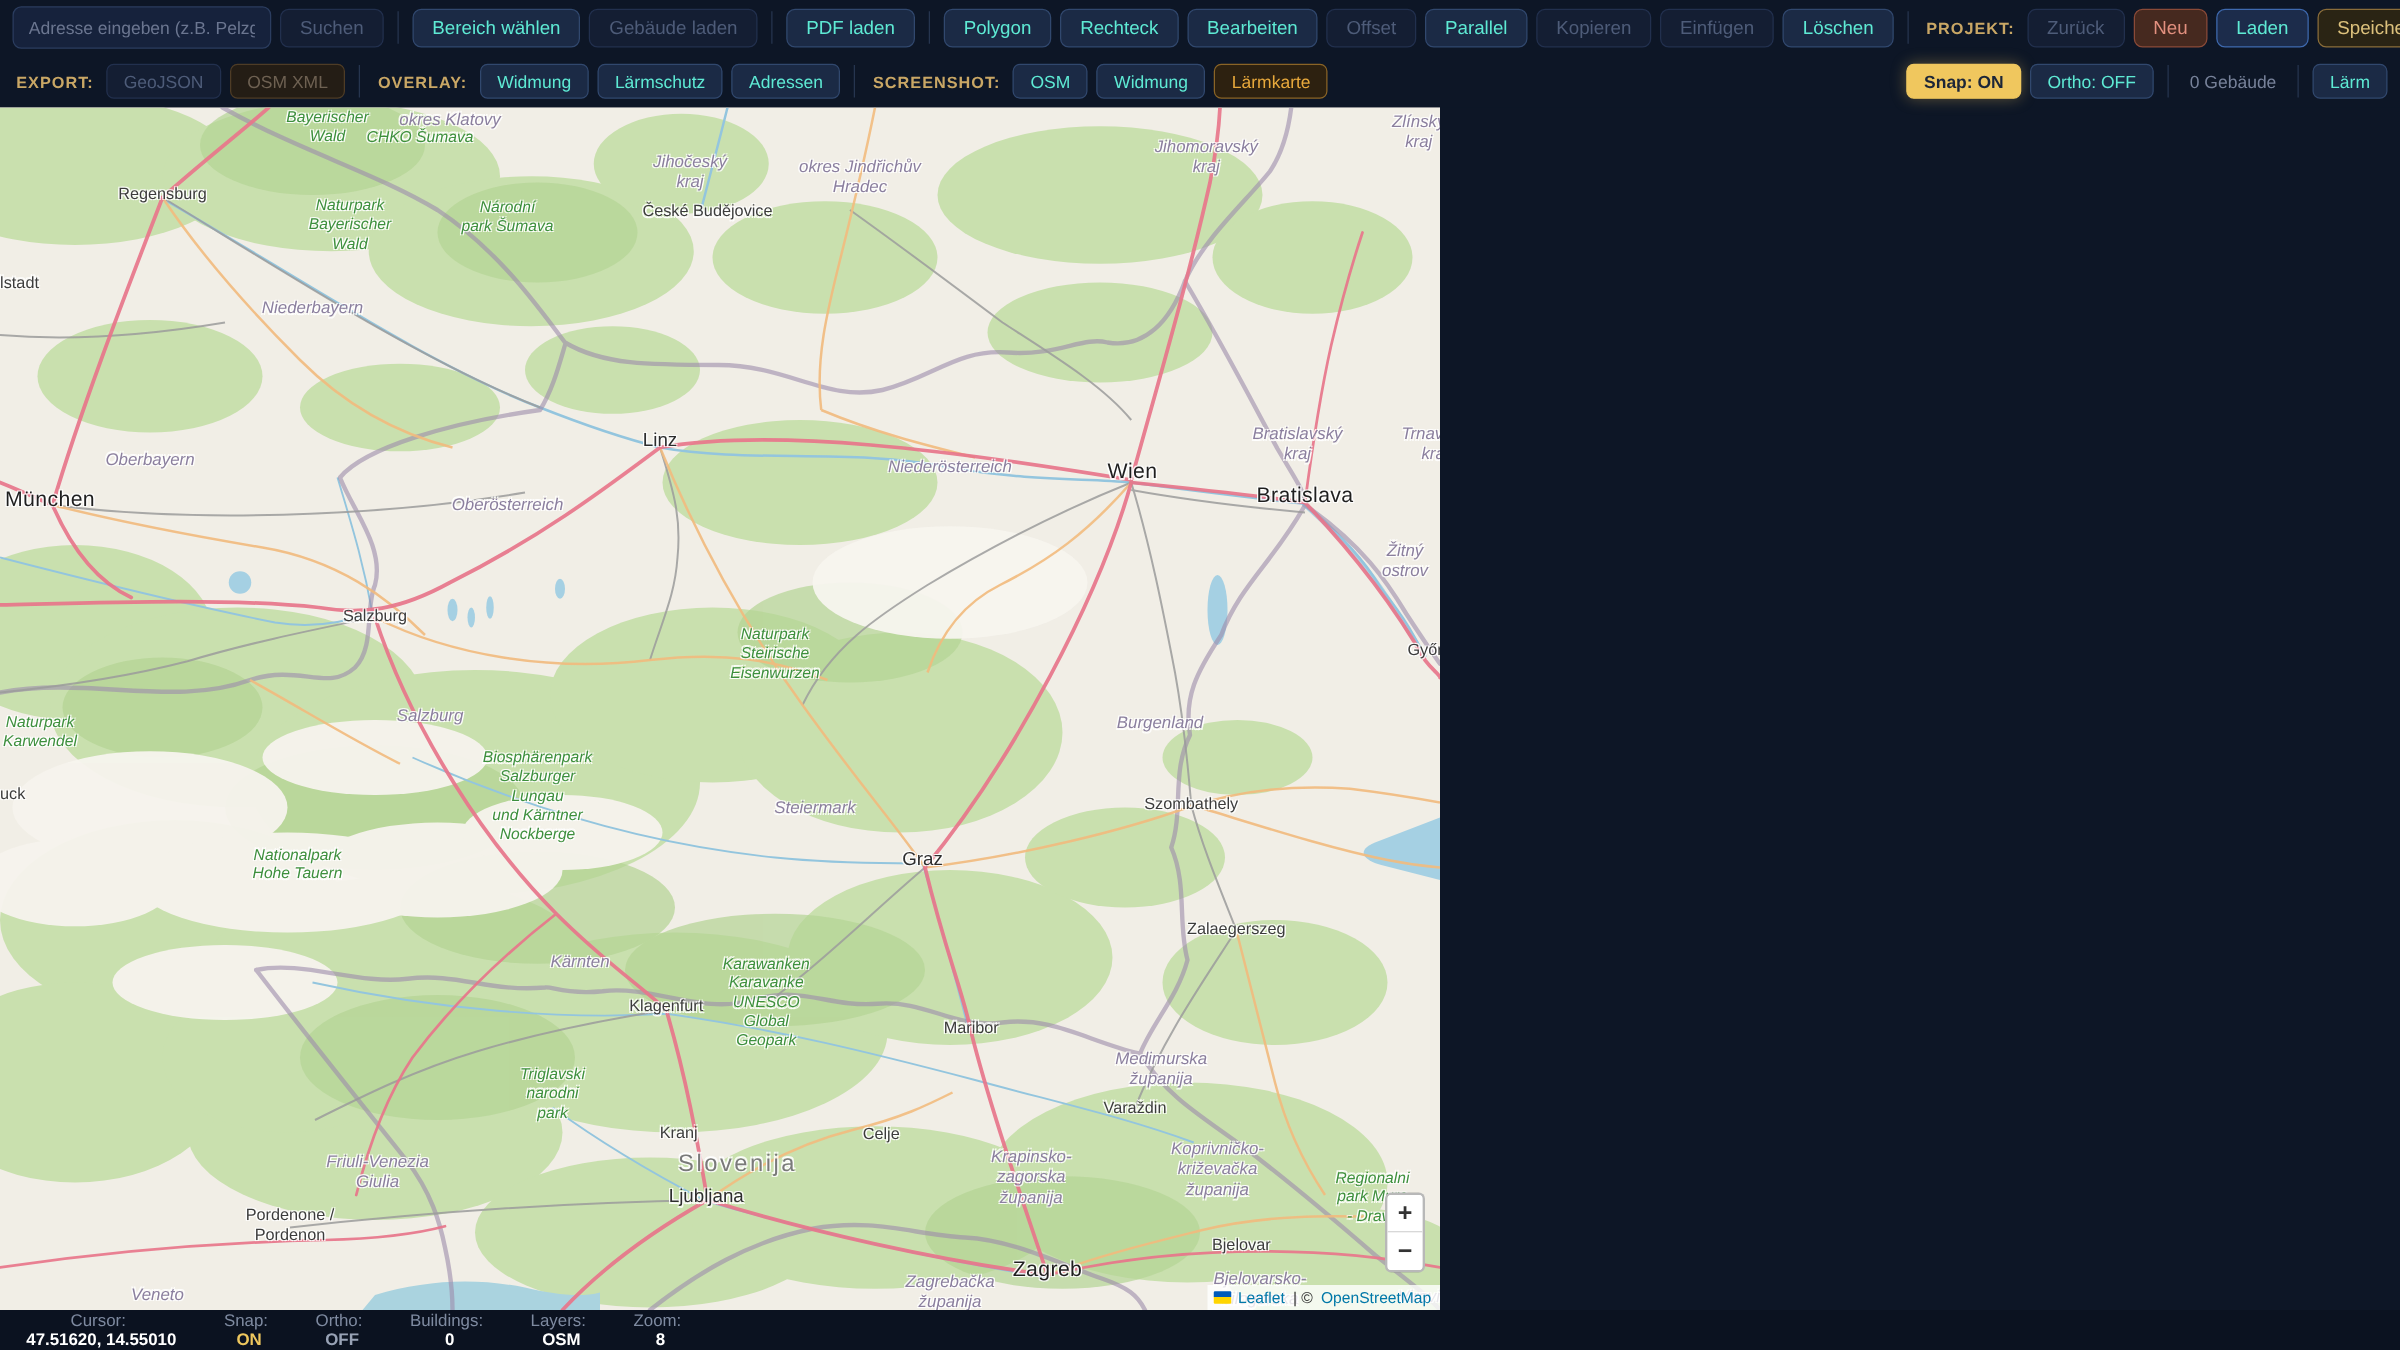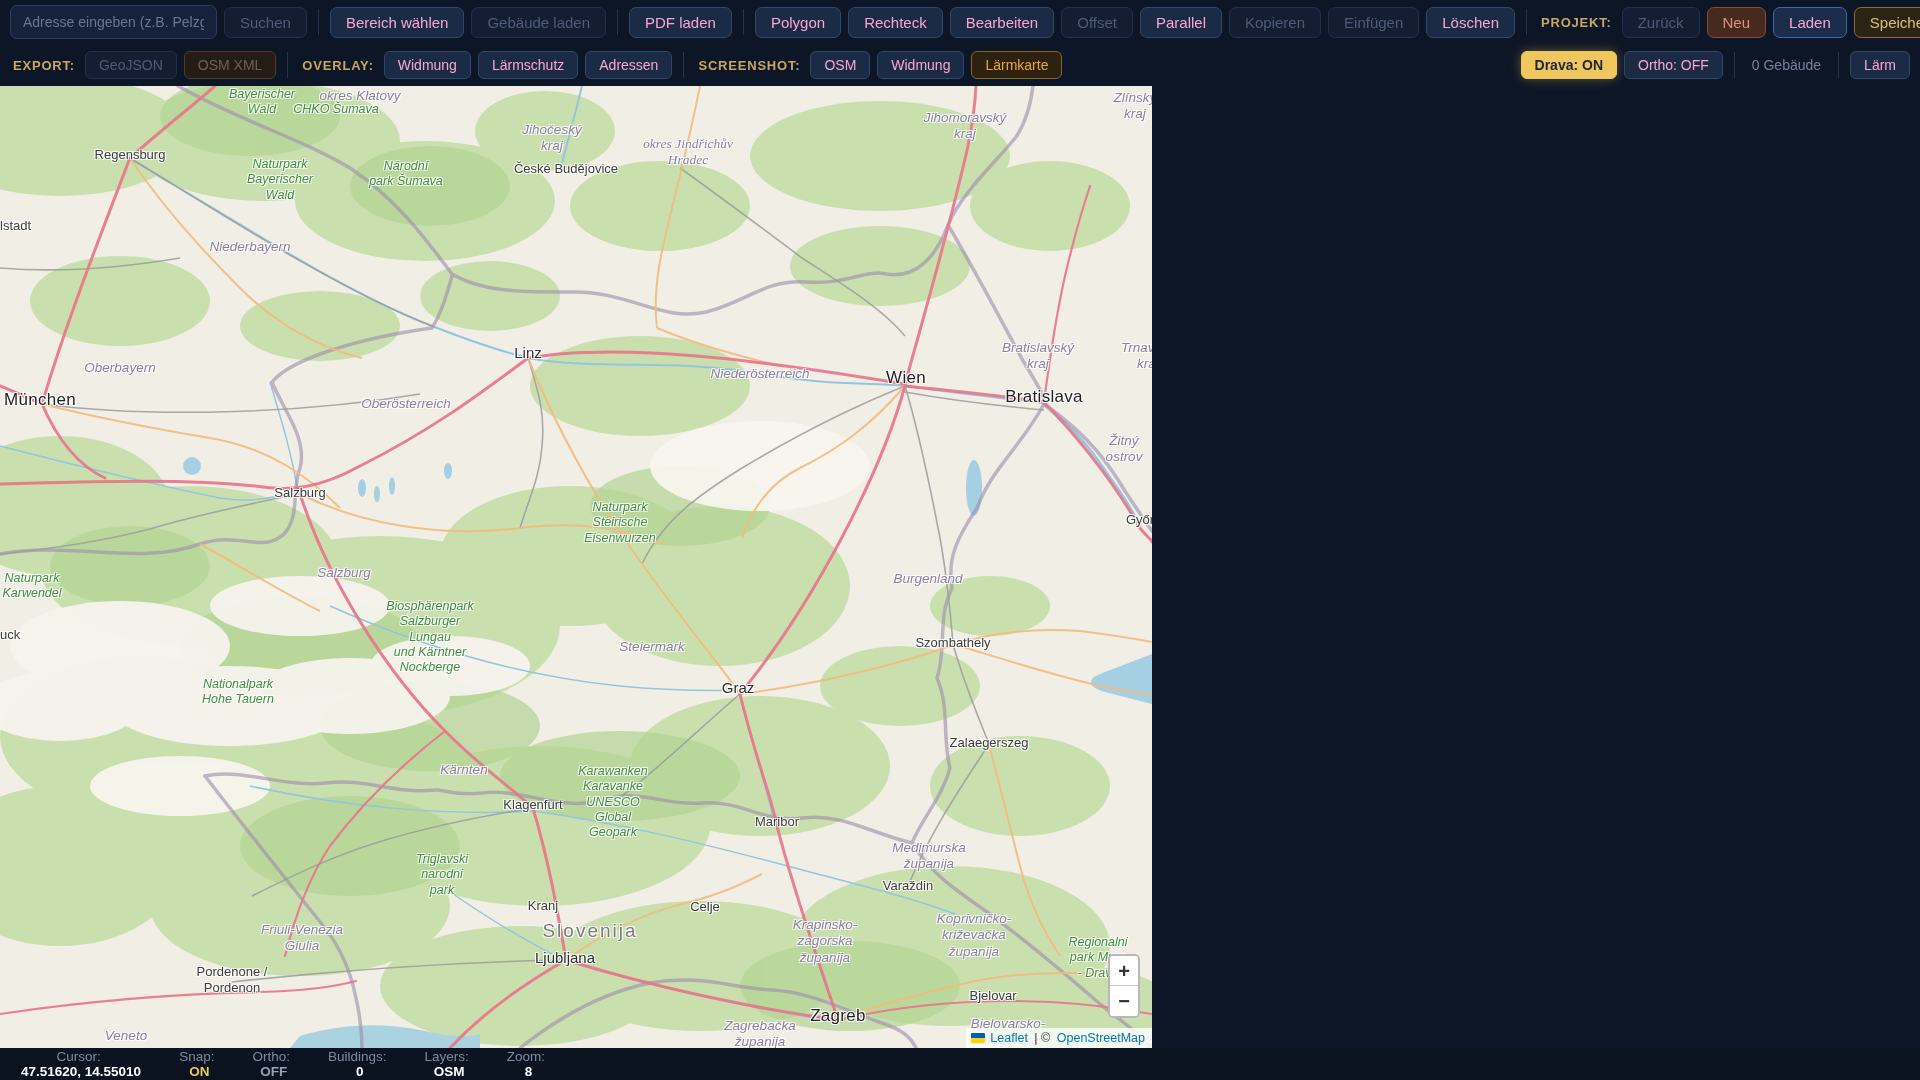--- a/index.html
+++ b/index.html
@@ -4,21 +4,21 @@
 <style>
   * { margin:0; padding:0; box-sizing:border-box; }
   html,body { width:1920px; height:1080px; overflow:hidden; background:#0d1626;
               font-family:"Liberation Sans", sans-serif; }
   .app { width:1920px; height:1080px; display:flex; flex-direction:column; background:#0d1626; }
 
   
   .toolbar { display:flex; align-items:center; gap:7px; padding:0 10px; background:#0d1626; flex:none; }
   .row1 { height:44px; }
   .row2 { height:42px; }
-  .btn { background:#1b2a45; border:1px solid #31486e; color:#f9a8d4; border-radius:7px;
+  .btn { background:#1b2a45; border:1px solid #31486e; color:#5eead4; border-radius:7px;
          padding:7px 15px; font-size:15px; font-family:inherit; cursor:pointer; white-space:nowrap; line-height:1; }
   .btn.sm { padding:6px 13px; font-size:14px; border-radius:6px; }
   .btn.disabled { background:#141e33; border-color:#22304e; color:#4e5c79; }
   .btn.brown { background:#241d15; border-color:#4e3c26; color:#6e6152; }
   .btn.danger { background:#46291f; border-color:#8a4a38; color:#e2907f; }
   .btn.primary { border-color:#3e69ae; background:#1c2c4b; }
   .btn.accent { background:#2a2414; border-color:#8a6d3a; color:#dcc17c; }
   .btn.active-amber { background:#2d2110; border-color:#8a6426; color:#e8a93c; }
   .btn.gold { background:#f0c75e; border-color:#f0c75e; color:#1c2638; font-weight:bold;
               box-shadow:0 0 12px rgba(240,199,94,.35); }
@@ -115,21 +115,21 @@
     <span class="sec-label">OVERLAY:</span>
     <button class="btn sm">Widmung</button>
     <button class="btn sm">Lärmschutz</button>
     <button class="btn sm">Adressen</button>
     <span class="vdiv"></span>
     <span class="sec-label">SCREENSHOT:</span>
     <button class="btn sm">OSM</button>
     <button class="btn sm">Widmung</button>
     <button class="btn sm active-amber">Lärmkarte</button>
     <span class="spacer"></span>
-    <button class="btn sm gold">Drava: ON</button>
+    <button class="btn sm gold">Snap: ON</button>
     <button class="btn sm">Ortho: OFF</button>
     <span class="vdiv"></span>
     <span class="count">0 Gebäude</span>
     <span class="vdiv"></span>
     <button class="btn sm">Lärm</button>
   </div>
 
   <div class="main">
 
     <div class="map">
@@ -298,21 +298,21 @@
         <div class="map-label state" style="left: 250px; top: 161px;">Niederbayern</div>
         <div class="map-label state" style="left: 120px; top: 282px;">Oberbayern</div>
         <div class="map-label state" style="left: 406px; top: 318px;">Oberösterreich</div>
         <div class="map-label state" style="left: 760px; top: 288px;">Niederösterreich</div>
         <div class="map-label state" style="left: 652px; top: 561px;">Steiermark</div>
         <div class="map-label state" style="left: 344px; top: 487px;">Salzburg</div>
         <div class="map-label state" style="left: 464px; top: 684px;">Kärnten</div>
         <div class="map-label state" style="left: 928px; top: 493px;">Burgenland</div>
         <div class="map-label state" style="left: 965px; top: 40px;">Jihomoravský
 kraj</div>
-        <div class="map-label state" style="left: 688px; top: 66px; font-family: Liberation Serif, serif;">okres Jindřichův
+        <div class="map-label state" style="left: 688px; top: 56px;">okres Jindřichův
 Hradec</div>
         <div class="map-label state" style="left: 360px; top: 10px;">okres Klatovy</div>
         <div class="map-label state" style="left: 1135px; top: 20px;">Zlínský kraj</div>
         <div class="map-label state" style="left: 552px; top: 52px;">Jihočeský
 kraj</div>
         <div class="map-label state" style="left: 1038px; top: 270px;">Bratislavský
 kraj</div>
         <div class="map-label state" style="left: 1148px; top: 270px;">Trnavský
 kraj</div>
         <div class="map-label state" style="left: 1124px; top: 363px;">Žitný ostrov</div>

